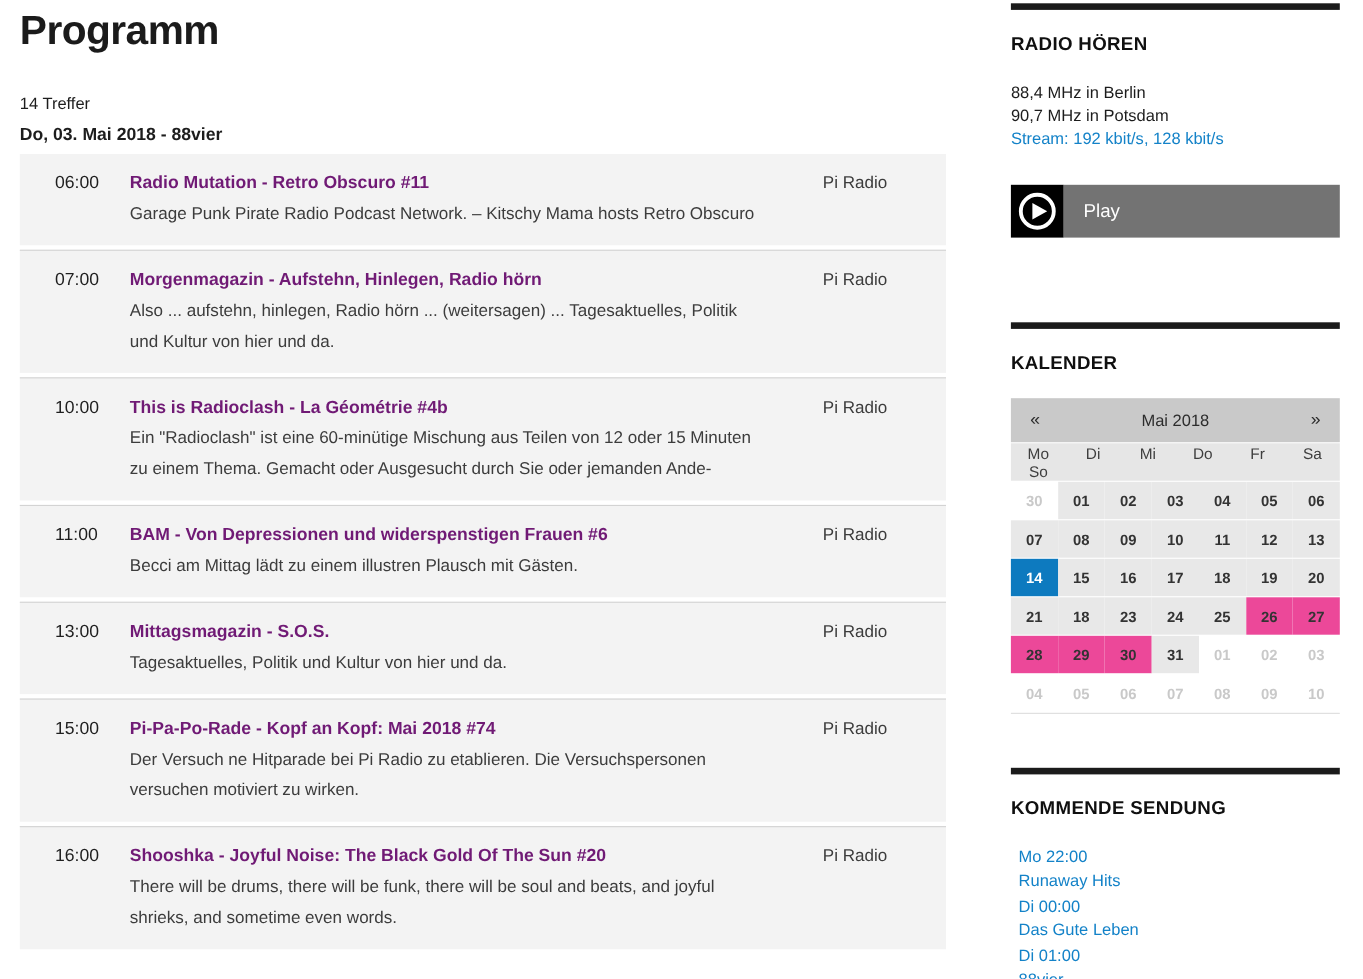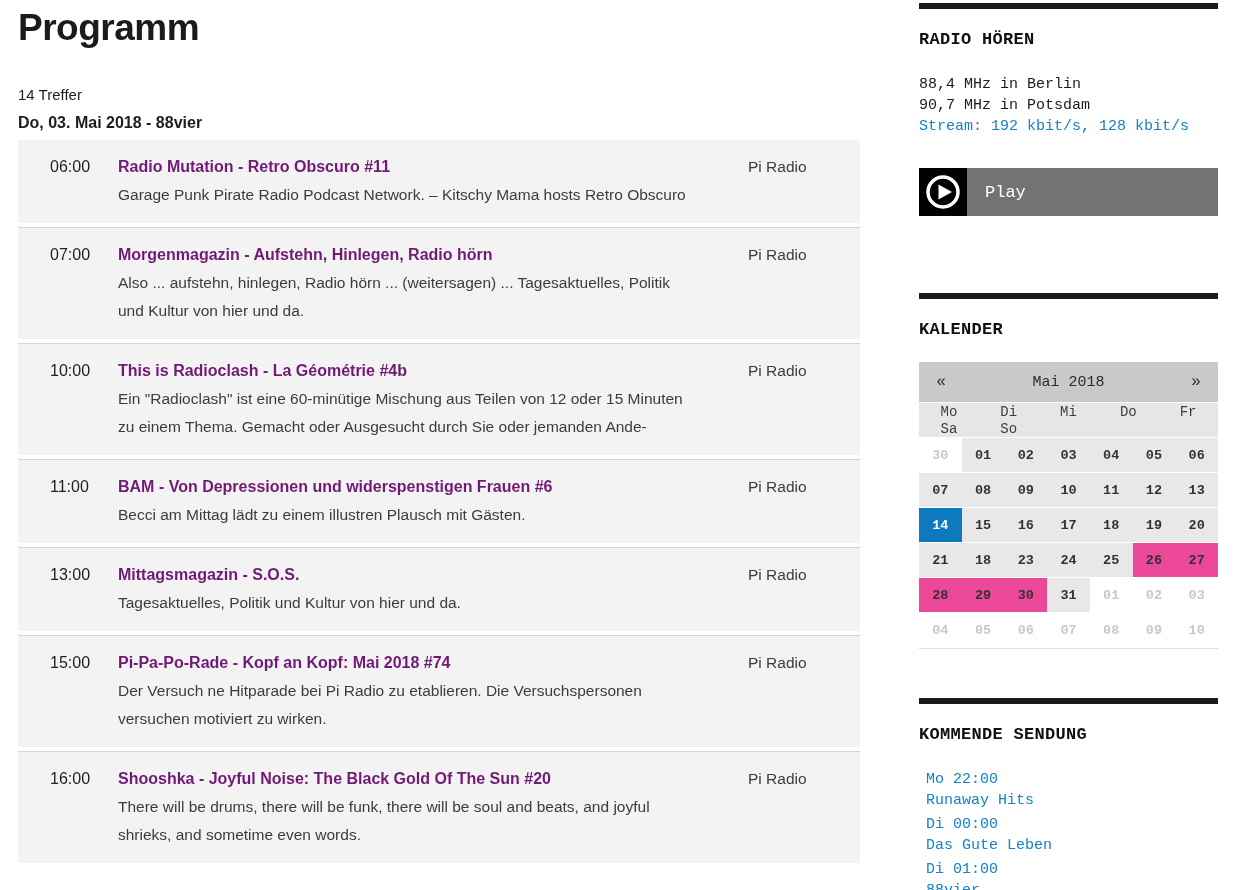--- a/index.html
+++ b/index.html
@@ -17,42 +17,42 @@
   .entry { display:flex; background:#f3f3f3; padding:13px 0 14px 32px; }
   .entry + .entry { margin-top:4px; border-top:1px solid #d3d3d3; }
   .entry-time { flex:0 0 68px; font-size:16px; color:#1f1f1f; line-height:28px; }
   .entry-body { flex:1 1 auto; padding-right:16px; }
   .entry-title { display:inline-block; font-size:16px; font-weight:bold; color:#701a75;
                  line-height:28px; text-decoration:none; }
   .entry-desc { font-size:15.5px; color:#3c3c3c; line-height:28px; max-width:572px; }
   .entry-station { flex:0 0 112px; font-size:15.5px; color:#3c3c3c; line-height:28px; }
 
   
-  .sidebar { width:299px; flex:0 0 299px; margin-left:59px; padding-top:3px;font-family:Liberation Mono, monospace; }
+  .sidebar { width:299px; flex:0 0 299px; margin-left:59px; padding-top:3px; }
   .bar { height:6px; background:#1b1b1b; }
   .bar-after-play { margin-top:77px; }
   .bar-after-cal { margin-top:49px; }
   .side-heading { font-size:17px; font-weight:bold; color:#101010; letter-spacing:0.3px;
                   margin-top:21px; line-height:20px; }
   .freqs { margin-top:24px; }
   .freq-line { font-size:15px; color:#1c1c1c; line-height:21px; }
   .stream-line { font-size:15px; line-height:21px; color:#1382c8; }
   .stream-line a { color:#1382c8; text-decoration:none;text-align:center; }
 
   .play-btn { margin-top:31px; height:48px; display:flex; cursor:pointer; }
   .play-icon { width:48px; height:48px; background:#000; flex:0 0 48px; }
   .play-rest { flex:1 1 auto; background:#737373; color:#fff; font-size:17px;
                display:flex; align-items:center; padding-left:18px; }
 
   .cal { margin-top:22px; }
   .cal-nav { height:40px; background:#c9c9c9; display:flex; align-items:center;
              font-size:15px; color:#2c2c2c; margin-bottom:1px; }
   .cal-nav-prev, .cal-nav-next { width:44px; text-align:center; font-size:16px; cursor:pointer; }
   .cal-nav-title { flex:1; text-align:center; }
-  .cal-weekdays { display:grid; grid-template-columns:repeat(5,1fr); height:34px;
+  .cal-weekdays { display:grid; grid-template-columns:repeat(6,1fr); height:34px;
                   background:#e6e6e6; align-items:center; text-align:center;
                   font-size:14px; color:#3e3e3e; margin-bottom:1px; }
   .cal-row { display:grid; grid-template-columns:repeat(7,1fr); height:34px; margin-bottom:1px; }
   .cal-weeks { border-bottom:1px solid #ddd; }
   .cal-day { display:flex; align-items:center; justify-content:center;
              font-size:13.5px; font-weight:bold; }
   .cal-day.active   { background:#e8e8e8; color:#333; }
   .cal-day.plain    { background:#ec4899;    color:#333; }
   .cal-day.muted    { background:#fff;    color:#c9c9c9; }
   .cal-day.selected { background:#0d7abf; color:#fff; }

